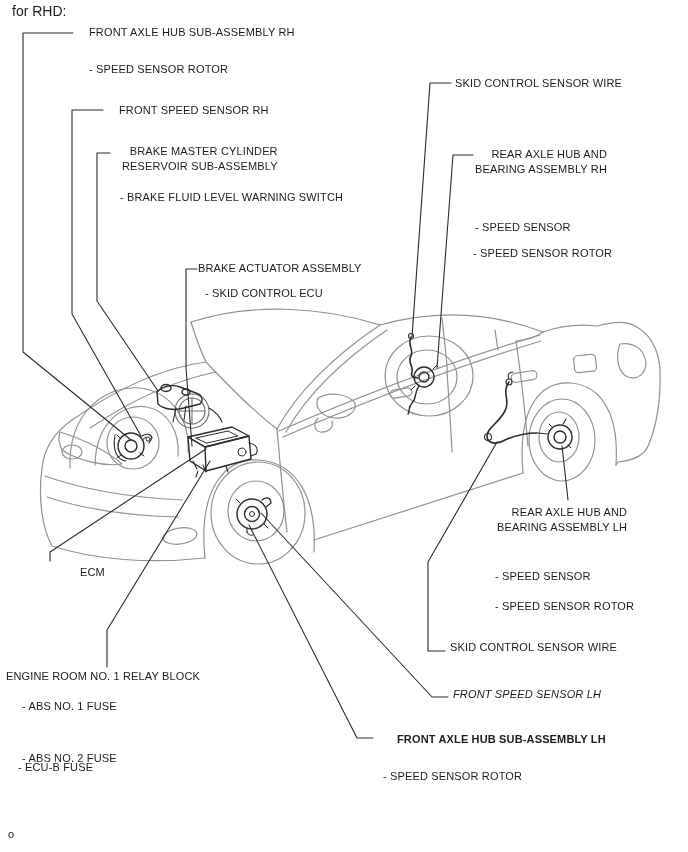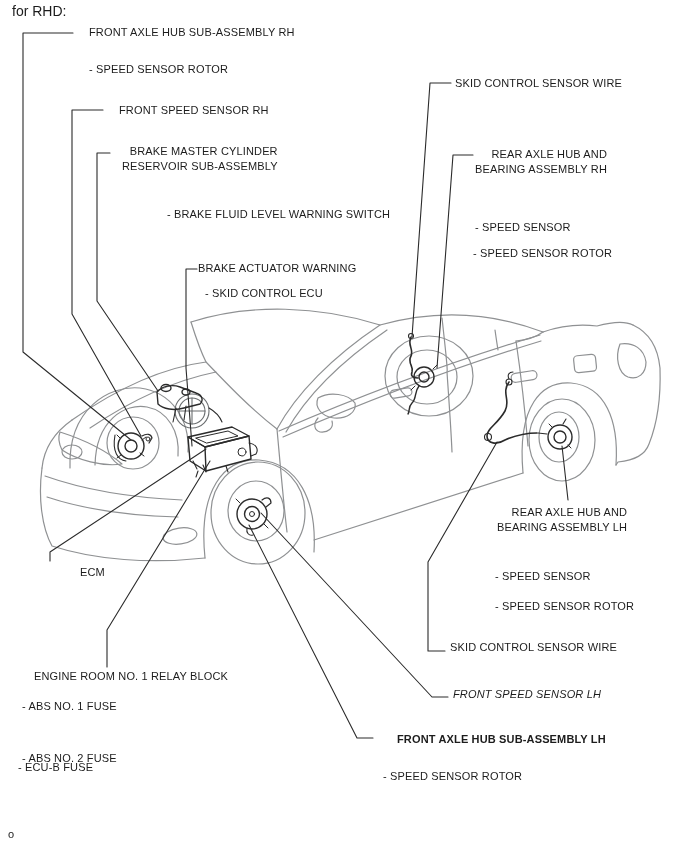--- a/index.html
+++ b/index.html
@@ -165,46 +165,46 @@
       <div class="callout" style="left: 89px; top: 62px;">
         <div>- SPEED SENSOR ROTOR</div>
       </div>
       <div class="callout" style="left: 119px; top: 103px;">
         <div>FRONT SPEED SENSOR RH</div>
       </div>
       <div class="callout" style="left: 122px; top: 144px;">
         <div>BRAKE MASTER CYLINDER</div>
         <div>RESERVOIR SUB-ASSEMBLY</div>
       </div>
-      <div class="callout" style="left: 120px; top: 207px; margin-left: 47px;">
+      <div class="callout" style="left: 120px; top: 190px;">
         <div>- BRAKE FLUID LEVEL WARNING SWITCH</div>
       </div>
       <div class="callout" style="left: 198px; top: 261px;">
-        <div>BRAKE ACTUATOR WARNING</div>
+        <div>BRAKE ACTUATOR ASSEMBLY</div>
       </div>
       <div class="callout" style="left: 205px; top: 286px;">
         <div>- SKID CONTROL ECU</div>
       </div>
       <div class="callout" style="left: 455px; top: 76px;">
         <div>SKID CONTROL SENSOR WIRE</div>
       </div>
       <div class="callout" style="left: 475px; top: 147px;">
         <div>REAR AXLE HUB AND</div>
         <div>BEARING ASSEMBLY RH</div>
       </div>
       <div class="callout" style="left: 475px; top: 220px;">
         <div>- SPEED SENSOR</div>
       </div>
       <div class="callout" style="left: 473px; top: 246px;">
         <div>- SPEED SENSOR ROTOR</div>
       </div>
       <div class="callout" style="left: 36px; top: 565px; padding-left: 44px;">
         <div>ECM</div>
       </div>
-      <div class="callout" style="left: 34px; top: 669px;">
+      <div class="callout" style="left: 6px; top: 669px;">
         <div>ENGINE ROOM NO. 1 RELAY BLOCK</div>
       </div>
       <div class="callout" style="left: 22px; top: 699px;">
         <div>- ABS NO. 1 FUSE</div>
       </div>
       <div class="callout" style="left: 22px; top: 730px; margin-top: 21px;">
         <div>- ABS NO. 2 FUSE</div>
       </div>
       <div class="callout" style="left: 18px; top: 760px;">
         <div>- ECU-B FUSE</div>

